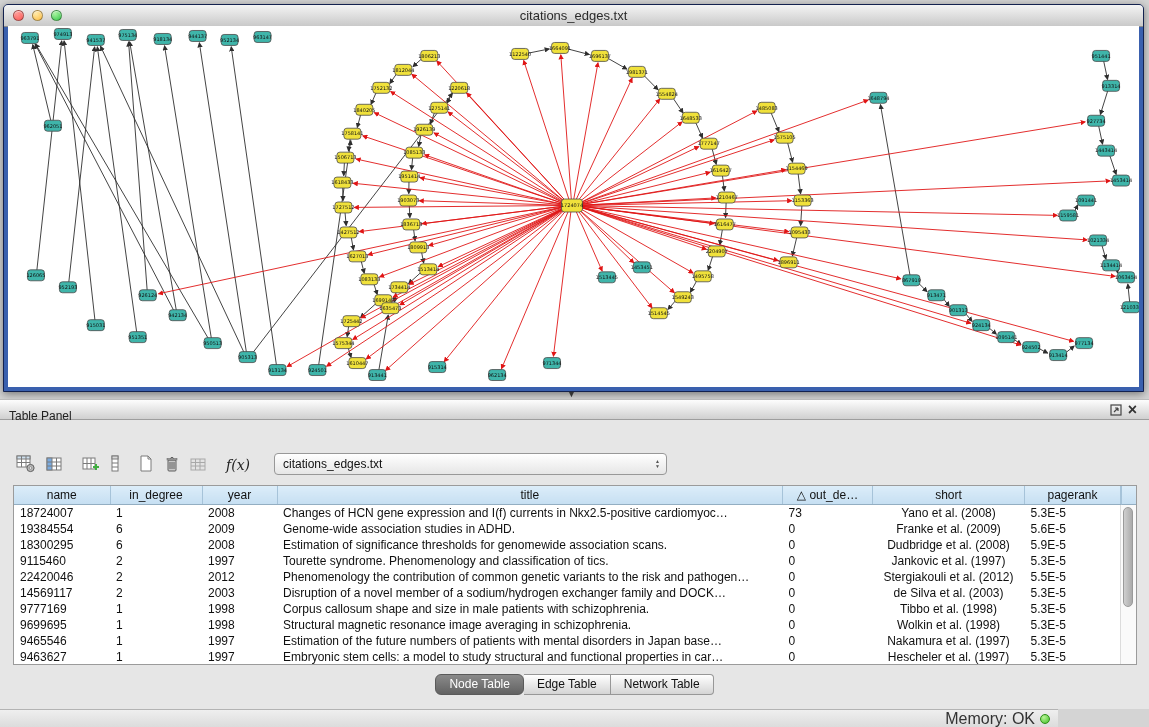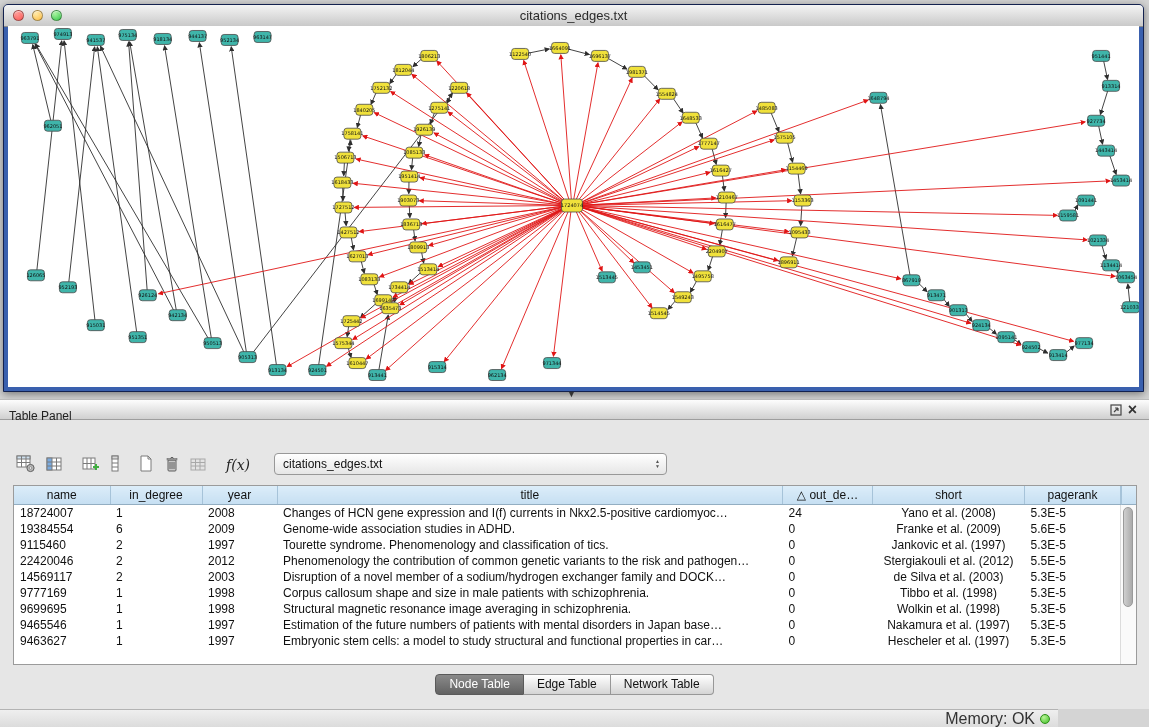--- a/index.html
+++ b/index.html
@@ -56,21 +56,21 @@
   .vscroll{position:absolute;top:19px;right:0;bottom:0;width:15px;background:#fafafa;border-left:1px solid #dcdcdc;}
   .vscroll .thumb{position:absolute;top:2px;left:2px;width:10px;height:100px;border-radius:6px;
     background:linear-gradient(90deg,#cfcfcf,#ababab);border:1px solid #9a9a9a;box-sizing:border-box;}
   .scroll-cap{position:absolute;top:0;right:0;width:15px;height:19px;background:linear-gradient(#dcedf9,#c6dff2);border-left:1px solid #a6c3d9;border-bottom:1px solid #93aec2;box-sizing:border-box;}
 
   .tabs{position:absolute;bottom:14px;left:0;width:100%;display:flex;justify-content:center;}
   .tab{height:21px;line-height:19px;padding:0 13px;font-size:12px;color:#111;
     background:linear-gradient(#ffffff,#d4d4d4);border:1px solid #979797;border-left:none;}
   .tab:first-child{border-left:1px solid #979797;border-radius:4px 0 0 4px;}
   .tab:last-child{border-radius:0 4px 4px 0;}
-  .tab.active{background:linear-gradient(#8a8a8a,#626262);color:#fff;border-color:#5a5a5a;}
+  .tab.active{background:linear-gradient(#8a8a8a,#626262);color:#fff;border-color:#5a5a5a;border-radius:6px;}
 
   
   .status-bar{position:absolute;left:0;bottom:0;width:1058px;height:18px;
     background:linear-gradient(#efefef,#dcdcdc);border-top:1px solid #b3b3b3;
     display:flex;align-items:center;justify-content:flex-end;padding-right:8px;box-sizing:border-box;
     font-size:16px;color:#333;}
   .mem-dot{width:10px;height:10px;border-radius:50%;margin-left:5px;
     background:radial-gradient(circle at 35% 30%,#b9f598,#3fbf24);border:1px solid #2d8f17;box-sizing:border-box;}
 </style>
 </head>
@@ -720,34 +720,43 @@
               <th>short</th>
               <th>pagerank</th>
             </tr>
         </thead>
         <tbody>
             <tr>
               <td>18724007</td>
               <td>1</td>
               <td>2008</td>
               <td>Changes of HCN gene expression and I(f) currents in Nkx2.5-positive cardiomyoc…</td>
-              <td>24</td>
+              <td>73</td>
               <td>Yano et al. (2008)</td>
               <td>5.3E-5</td>
             </tr>
             <tr>
               <td>19384554</td>
               <td>6</td>
               <td>2009</td>
               <td>Genome-wide association studies in ADHD.</td>
               <td>0</td>
               <td>Franke et al. (2009)</td>
               <td>5.6E-5</td>
             </tr>
             <tr>
+              <td>18300295</td>
+              <td>6</td>
+              <td>2008</td>
+              <td>Estimation of significance thresholds for genomewide association scans.</td>
+              <td>0</td>
+              <td>Dudbridge et al. (2008)</td>
+              <td>5.9E-5</td>
+            </tr>
+            <tr>
               <td>9115460</td>
               <td>2</td>
               <td>1997</td>
               <td>Tourette syndrome. Phenomenology and classification of tics.</td>
               <td>0</td>
               <td>Jankovic et al. (1997)</td>
               <td>5.3E-5</td>
             </tr>
             <tr>
               <td>22420046</td>

